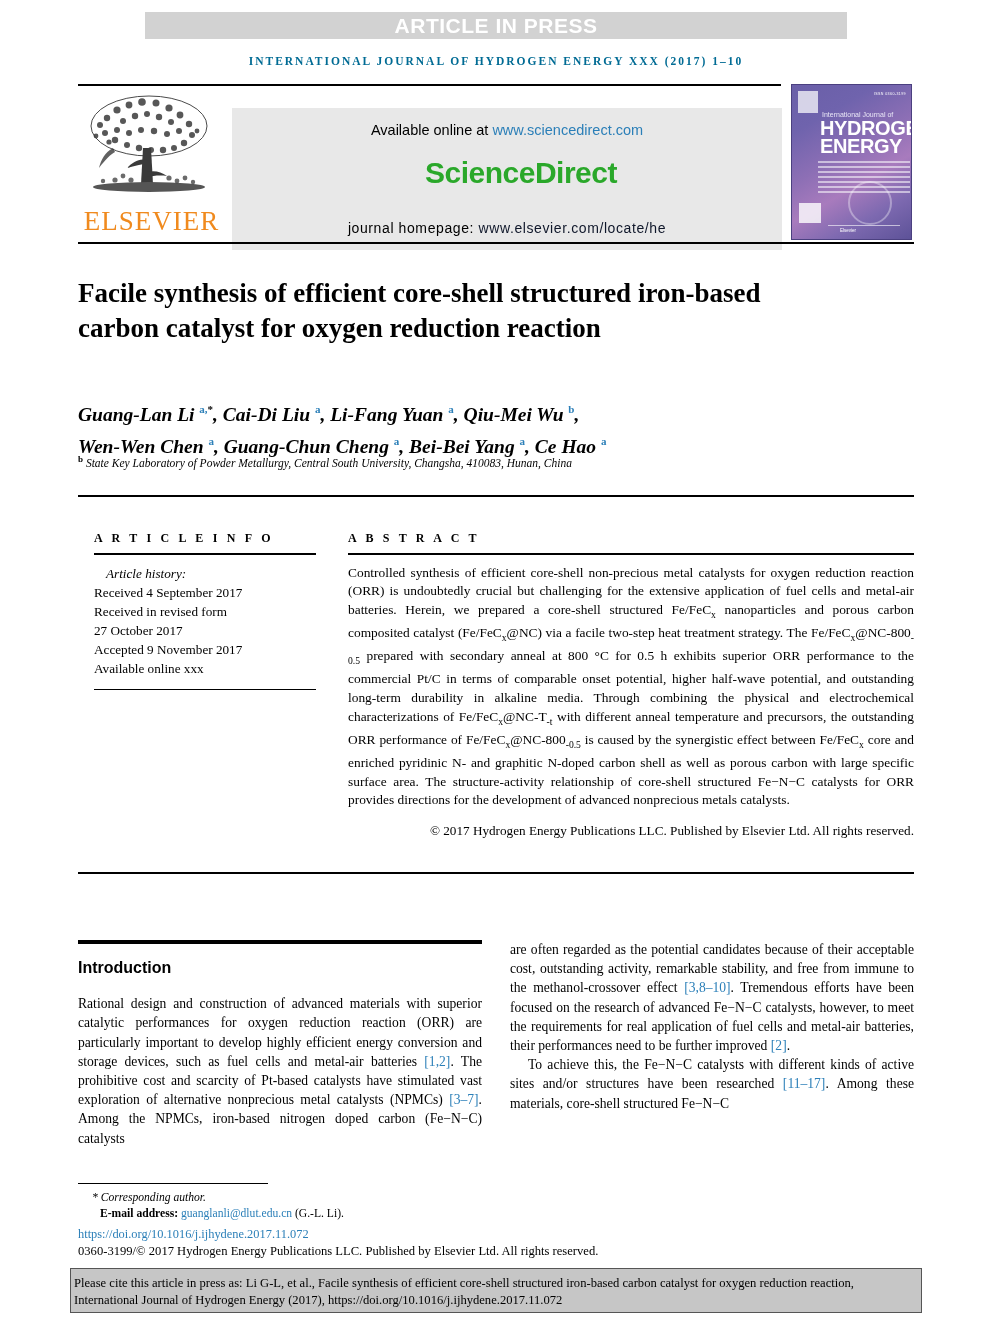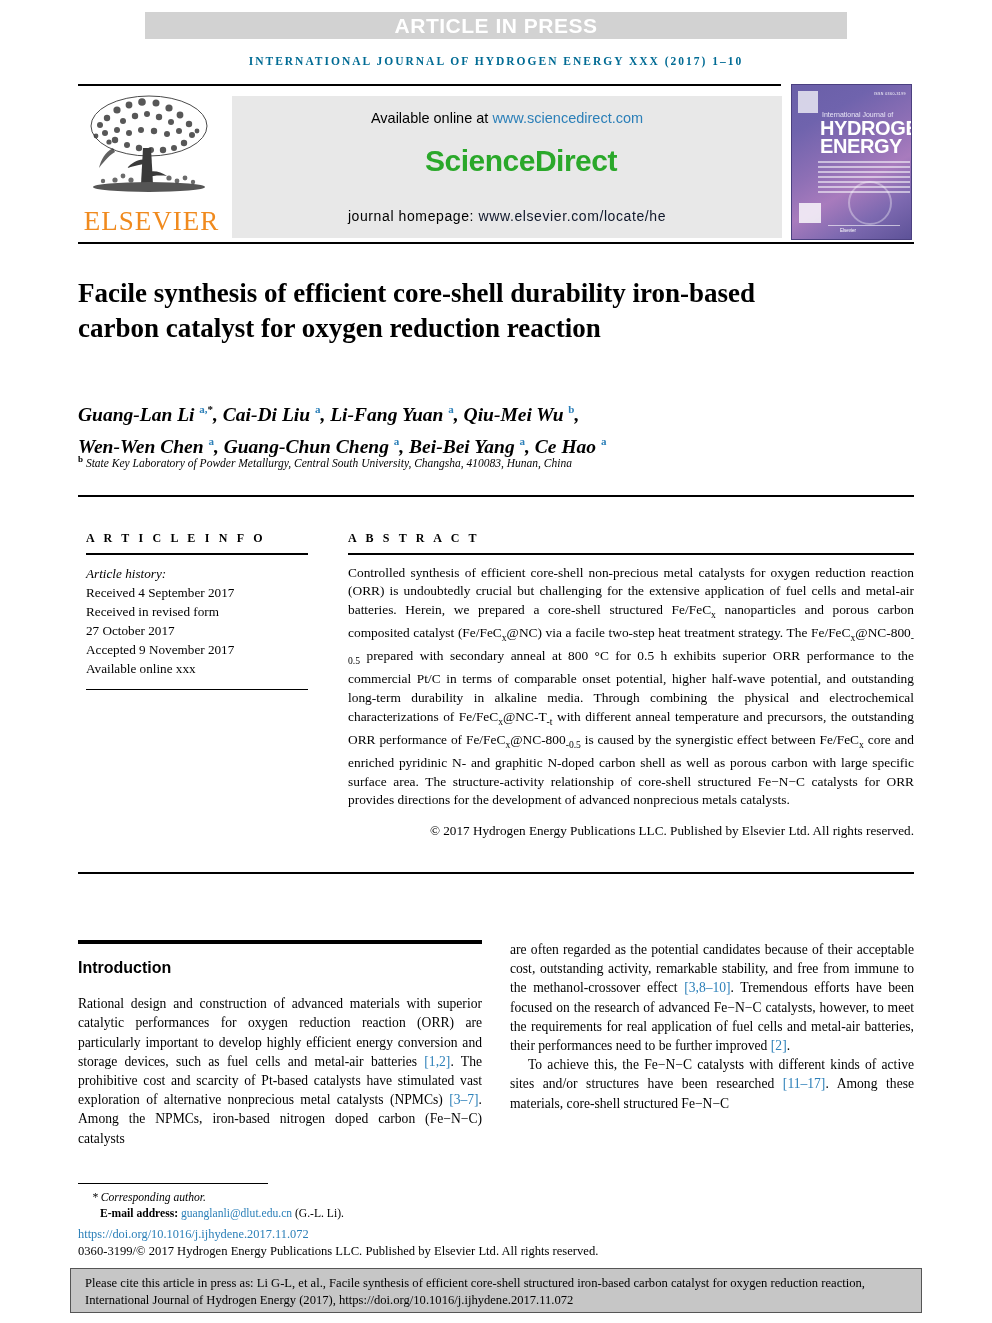--- a/index.html
+++ b/index.html
@@ -63,21 +63,21 @@
     letter-spacing: 1px;
     color: #f08a1e;
     text-align: center;
     line-height: 1;
     margin-top: 2px;
   }
 
   
   .sd-panel {
     position: absolute;
-    left: 232px; top: 96px;
+    left: 232px; top: 108px;
     width: 550px; height: 142px;
     background: #e8e8e8;
     text-align: center;
     font-family: "Liberation Sans", sans-serif;
   }
   .sd-avail {
     margin-top: 14px;
     font-size: 14.5px;
     color: #000;
   }
@@ -211,29 +211,29 @@
   .col-head {
     font-family: "Liberation Serif", serif;
     font-size: 12px;
     font-weight: bold;
     letter-spacing: 3.2px;
   }
   .col-rule { height: 1.5px; background: #000; margin: 7px 0 9px 0; }
 
   .info-col {
     position: absolute;
-    left: 86px; top: 531px;
+    left: 94px; top: 531px;
     width: 222px;
   }
   .info-block {
     font-family: "Liberation Serif", serif;
     font-size: 13.2px;
     line-height: 19px;
   }
-  .info-block .it { font-style: italic; }
+  .info-block .it { font-style: italic; margin-left: 12px; }
   .hr-thin { height: 1px; background: #000; margin: 11px 0 9px 0; }
 
   .abs-col {
     position: absolute;
     left: 348px; top: 531px;
     width: 566px;
   }
   .abs-text {
     font-family: "Liberation Serif", serif;
     font-size: 13.4px;
@@ -312,21 +312,21 @@
     color: #000;
   }
 
   
   .cite-box {
     position: absolute;
     left: 70px; top: 1268px;
     width: 852px; height: 45px;
     background: #c6c6c6;
     border: 1px solid #555;
-    padding: 6px 12px 0 14px;
+    padding: 6px 12px 0 3px;
     font-family: "Liberation Serif", serif;
     font-size: 12.6px;
     line-height: 16.5px;
   }
 </style>
 </head>
 <body>
 
 <div class="aip-banner">
   <span>ARTICLE IN PRESS</span>
@@ -420,21 +420,21 @@
       <div></div>
   </div>
   <div class="cover-ring"></div>
   <div class="cover-ihe"></div>
   <div class="cover-foot"></div>
   <div class="cover-foot2">Elsevier</div>
 </div>
 
 <div class="rule-under-head"></div>
 
-<h1 class="title">Facile synthesis of efficient core-shell durability iron-based carbon catalyst for oxygen reduction reaction</h1>
+<h1 class="title">Facile synthesis of efficient core-shell structured iron-based carbon catalyst for oxygen reduction reaction</h1>
 
 <div class="authors">
   <div>
     <span>Guang-Lan Li </span><sup>a,</sup><sup class="star">*</sup><span>, Cai-Di Liu </span><sup>a</sup><span>, Li-Fang Yuan </span><sup>a</sup><span>, Qiu-Mei Wu </span><sup>b</sup><span>,</span>
   </div>
   <div>
     <span>Wen-Wen Chen </span><sup>a</sup><span>, Guang-Chun Cheng </span><sup>a</sup><span>, Bei-Bei Yang </span><sup>a</sup><span>, Ce Hao </span><sup>a</sup>
   </div>
 </div>
 

